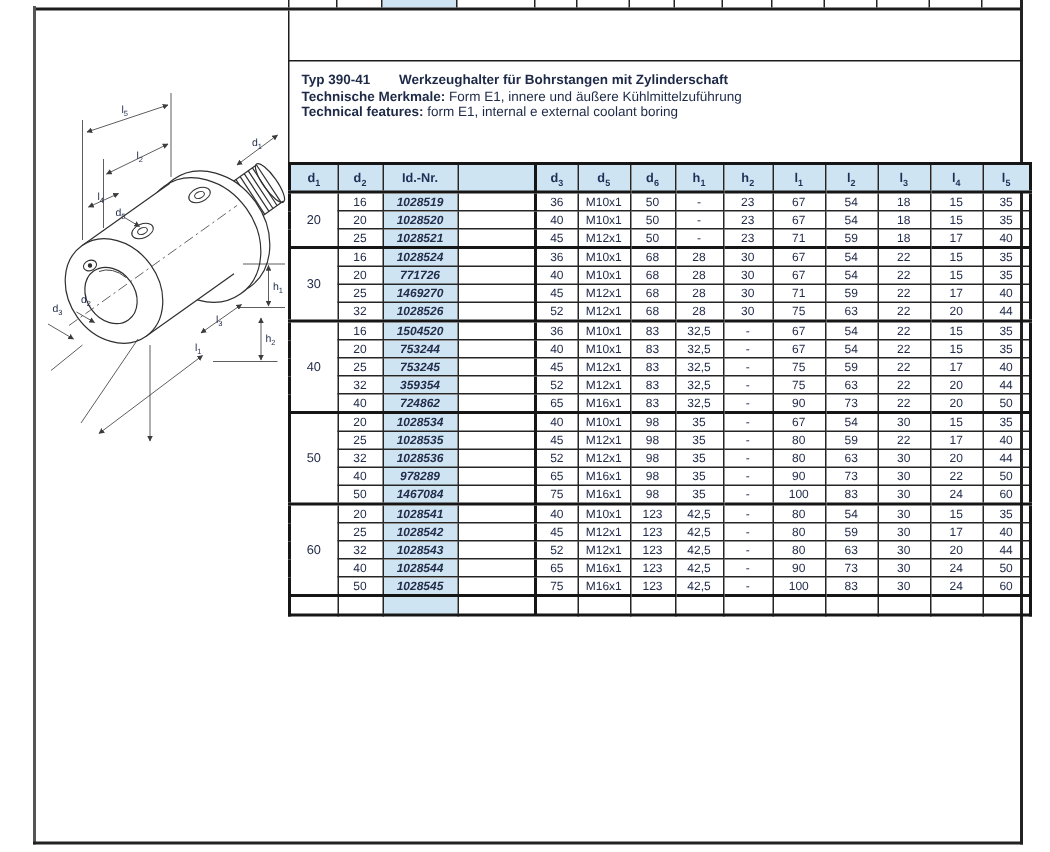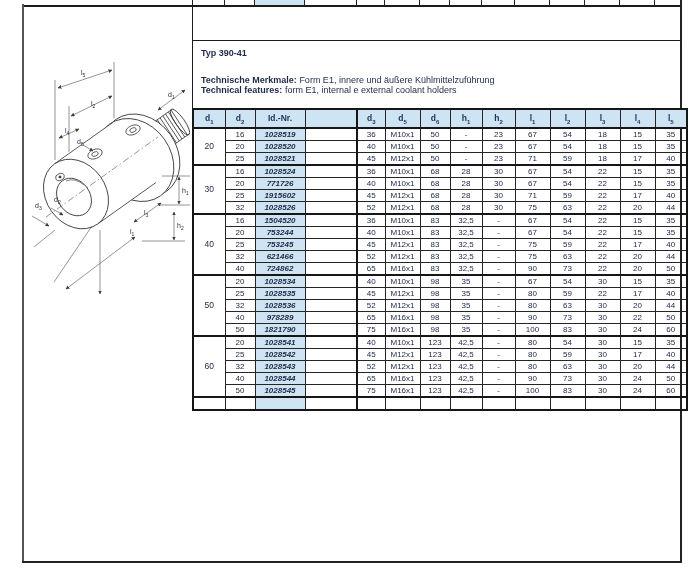--- a/index.html
+++ b/index.html
@@ -22,21 +22,21 @@
   table.sliver-t td { border-left:1px solid #222; height:5px; padding:0; }
   table.sliver-t td.id { background:var(--blue); }
 
   :root { --blue:#cfe4f2; --ink:#232c4a; --line:#252525; }
 
   
   .headtext { left:192px; top:40px; width:489px; height:68px; padding:8px 0 0 9px; box-sizing:border-box; font-size:9px; line-height:10.5px; color:#1d2947; }
   .titleline { display:flex; }
   .typ { font-weight:bold; width:65px; flex:0 0 65px; }
   .title-b { font-weight:bold; }
-  .feat { margin-top:16px; }
+  .feat { margin-top:0; }
   .feat-label { font-weight:bold; }
 
   
   .tablewrap { left:192px; top:108px; }
   table.catalog { border-collapse:collapse; table-layout:fixed; width:490px; font-size:8px; color:var(--ink); border:2px solid #161616; }
   table.catalog th, table.catalog td { border:1px solid var(--line); text-align:center; padding:0; height:11px; line-height:11px; overflow:hidden; white-space:nowrap; }
   table.catalog thead th { background:var(--blue); height:17px; line-height:17px; font-weight:bold; color:#1d3156; font-size:8.5px; }
   table.catalog sub { font-size:6px; line-height:0; }
   table.catalog td.id { background:var(--blue); font-weight:bold;font-style:italic; }
   table.catalog tr.grp td, table.catalog tr.grp th { border-top:2px solid #161616; }
@@ -95,29 +95,30 @@
   <div class="abs section-divider"></div>
   <div class="abs frame-left"></div>
   <div class="abs frame-right"></div>
   <div class="abs frame-bottom"></div>
   <div class="abs content-divider"></div>
   <div class="abs headerbox-topline"></div>
 
   <div class="abs headtext">
     <div class="titleline">
       <span class="typ">Typ 390-41</span>
+      <span class="title-b">Werkzeughalter für Bohrstangen mit Zylinderschaft</span>
     </div>
     <div class="titleline">
       <span class="typ"></span>
     </div>
     <div class="feat">
       <span class="feat-label">Technische Merkmale:</span><span> Form E1, innere und äußere Kühlmittelzuführung</span>
     </div>
     <div>
-      <span class="feat-label">Technical features:</span><span> form E1, internal e external coolant holders</span>
+      <span class="feat-label">Technical features:</span><span> form E1, internal e external coolant boring</span>
     </div>
   </div>
 
   <div class="abs tablewrap">
     <table class="catalog">
       <colgroup id="cat-cols">
           <col style="width: 32px;">
           <col style="width: 30px;">
           <col style="width: 50px;">
           <col style="width: 52px;">
@@ -223,21 +224,21 @@
             <td>28</td>
             <td>30</td>
             <td>67</td>
             <td>54</td>
             <td>22</td>
             <td>15</td>
             <td>35</td>
           </tr>
           <tr>
             <td>25</td>
-            <td class="id">1915602</td>
+            <td class="id">1469270</td>
             <td></td>
             <td class="thickL">45</td>
             <td>M12x1</td>
             <td>68</td>
             <td>28</td>
             <td>30</td>
             <td>71</td>
             <td>59</td>
             <td>22</td>
             <td>17</td>
@@ -299,21 +300,21 @@
             <td>32,5</td>
             <td>-</td>
             <td>75</td>
             <td>59</td>
             <td>22</td>
             <td>17</td>
             <td>40</td>
           </tr>
           <tr>
             <td>32</td>
-            <td class="id">621466</td>
+            <td class="id">359354</td>
             <td></td>
             <td class="thickL">52</td>
             <td>M12x1</td>
             <td>83</td>
             <td>32,5</td>
             <td>-</td>
             <td>75</td>
             <td>63</td>
             <td>22</td>
             <td>20</td>
@@ -390,21 +391,21 @@
             <td>35</td>
             <td>-</td>
             <td>90</td>
             <td>73</td>
             <td>30</td>
             <td>22</td>
             <td>50</td>
           </tr>
           <tr>
             <td>50</td>
-            <td class="id">1821790</td>
+            <td class="id">1467084</td>
             <td></td>
             <td class="thickL">75</td>
             <td>M16x1</td>
             <td>98</td>
             <td>35</td>
             <td>-</td>
             <td>100</td>
             <td>83</td>
             <td>30</td>
             <td>24</td>

